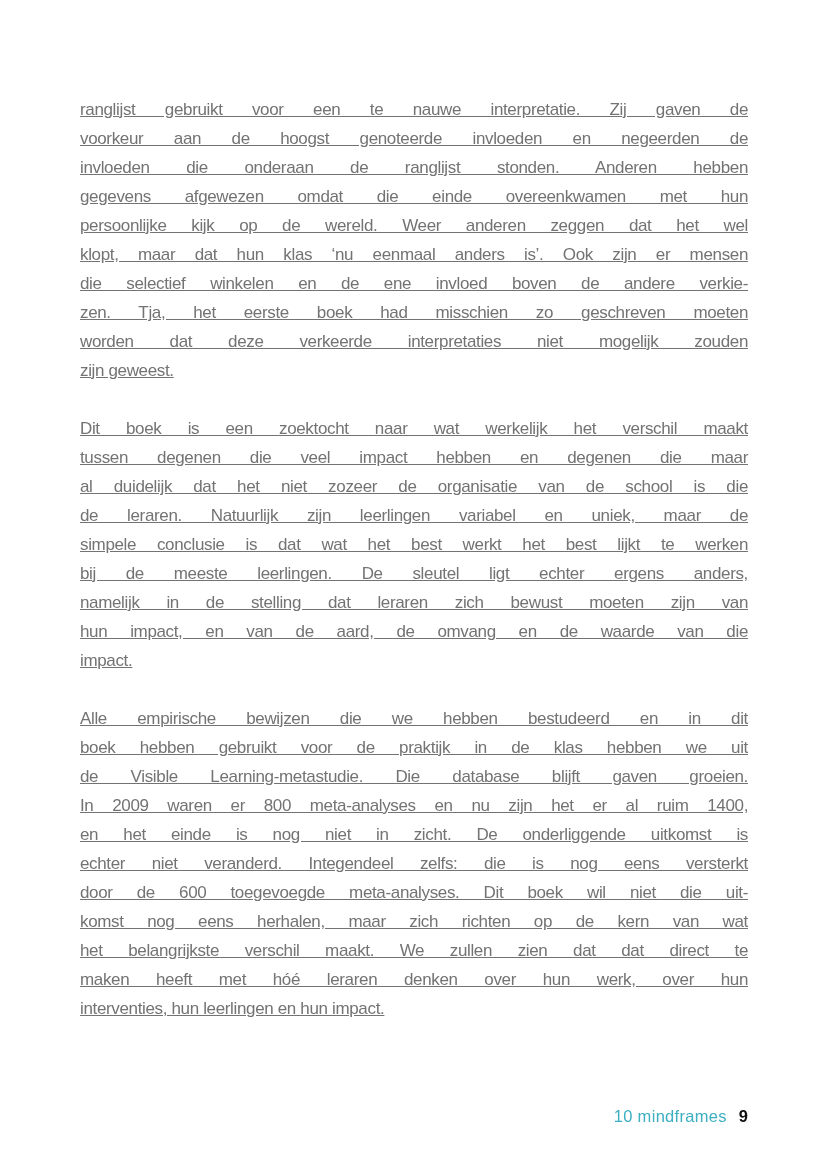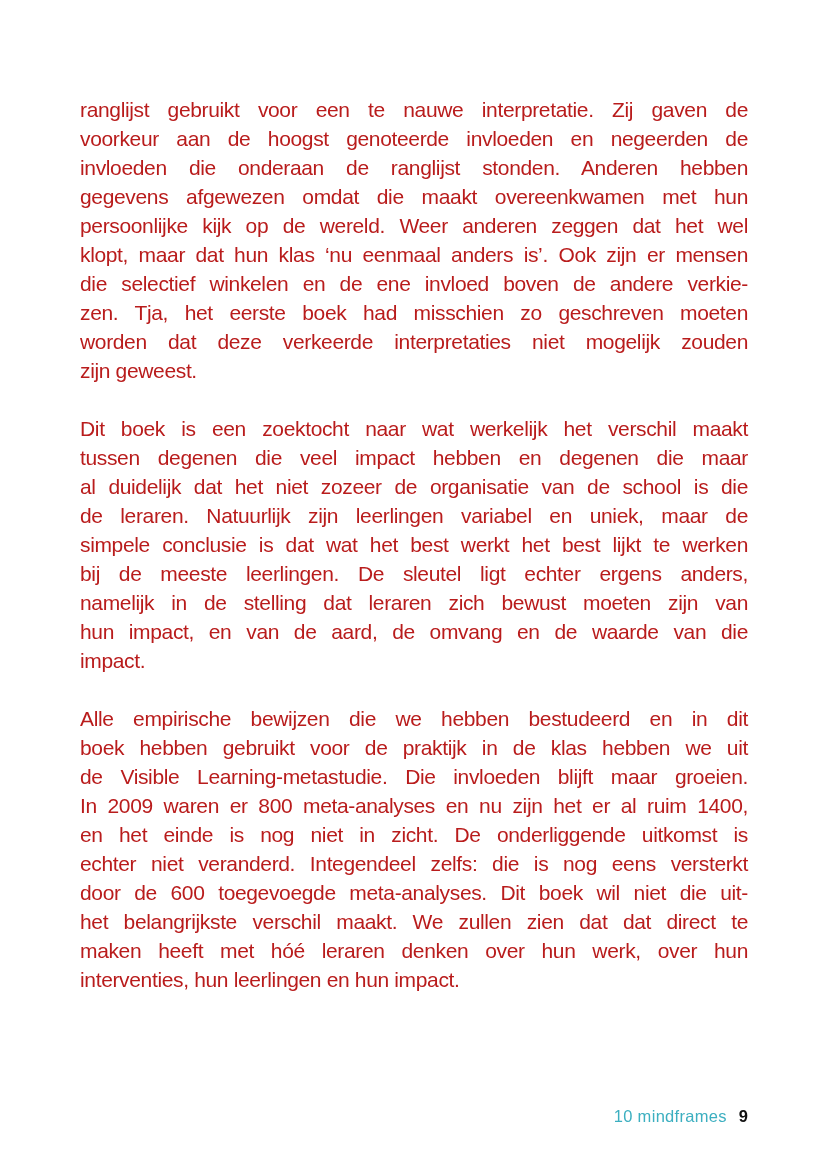--- a/index.html
+++ b/index.html
@@ -13,24 +13,25 @@
     height: 1166px;
     background: #ffffff;
     overflow: hidden;
     font-family: "Liberation Sans", "DejaVu Sans", sans-serif;
   }
   .text-block {
     position: absolute;
     left: 80px;
     top: 95px;
     width: 668px;
-    color: #b91c1c;
-    font-size: 21px;
+    color: #737373;
+    font-size: 17px;
     line-height: 29px;
     letter-spacing: -0.35px;
+    text-decoration: underline;
   }
   .paragraph {
     margin: 0 0 29px 0;
   }
   .paragraph:last-child {
     margin-bottom: 8px;
   }
   .line {
     text-align: justify;
     text-align-last: justify;
@@ -62,21 +63,21 @@
 <body>
 
 <div class="page">
 
   <main class="text-block">
 
     <div class="paragraph">
       <div class="line">ranglijst gebruikt voor een te nauwe interpretatie. Zij gaven de</div>
       <div class="line">voorkeur aan de hoogst genoteerde invloeden en negeerden de</div>
       <div class="line">invloeden die onderaan de ranglijst stonden. Anderen hebben</div>
-      <div class="line">gegevens afgewezen omdat die maakt overeenkwamen met hun</div>
+      <div class="line">gegevens afgewezen omdat die einde overeenkwamen met hun</div>
       <div class="line">persoonlijke kijk op de wereld. Weer anderen zeggen dat het wel</div>
       <div class="line">klopt, maar dat hun klas ‘nu eenmaal anders is’. Ook zijn er mensen</div>
       <div class="line">die selectief winkelen en de ene invloed boven de andere verkie-</div>
       <div class="line">zen. Tja, het eerste boek had misschien zo geschreven moeten</div>
       <div class="line">worden dat deze verkeerde interpretaties niet mogelijk zouden</div>
       <div class="line last">zijn geweest.</div>
     </div>
 
     <div class="paragraph">
       <div class="line">Dit boek is een zoektocht naar wat werkelijk het verschil maakt</div>
@@ -86,25 +87,26 @@
       <div class="line">simpele conclusie is dat wat het best werkt het best lijkt te werken</div>
       <div class="line">bij de meeste leerlingen. De sleutel ligt echter ergens anders,</div>
       <div class="line">namelijk in de stelling dat leraren zich bewust moeten zijn van</div>
       <div class="line">hun impact, en van de aard, de omvang en de waarde van die</div>
       <div class="line last">impact.</div>
     </div>
 
     <div class="paragraph">
       <div class="line">Alle empirische bewijzen die we hebben bestudeerd en in dit</div>
       <div class="line">boek hebben gebruikt voor de praktijk in de klas hebben we uit</div>
-      <div class="line">de Visible Learning-metastudie. Die invloeden blijft maar groeien.</div>
+      <div class="line">de Visible Learning-metastudie. Die database blijft gaven groeien.</div>
       <div class="line">In 2009 waren er 800 meta-analyses en nu zijn het er al ruim 1400,</div>
       <div class="line">en het einde is nog niet in zicht. De onderliggende uitkomst is</div>
       <div class="line">echter niet veranderd. Integendeel zelfs: die is nog eens versterkt</div>
       <div class="line">door de 600 toegevoegde meta-analyses. Dit boek wil niet die uit-</div>
+      <div class="line">komst nog eens herhalen, maar zich richten op de kern van wat</div>
       <div class="line">het belangrijkste verschil maakt. We zullen zien dat dat direct te</div>
       <div class="line">maken heeft met hóé leraren denken over hun werk, over hun</div>
       <div class="line last">interventies, hun leerlingen en hun impact.</div>
     </div>
 
   </main>
 
   <footer class="footer">
     <span class="running-title">10 mindframes</span>
     <span class="page-number">9</span>

